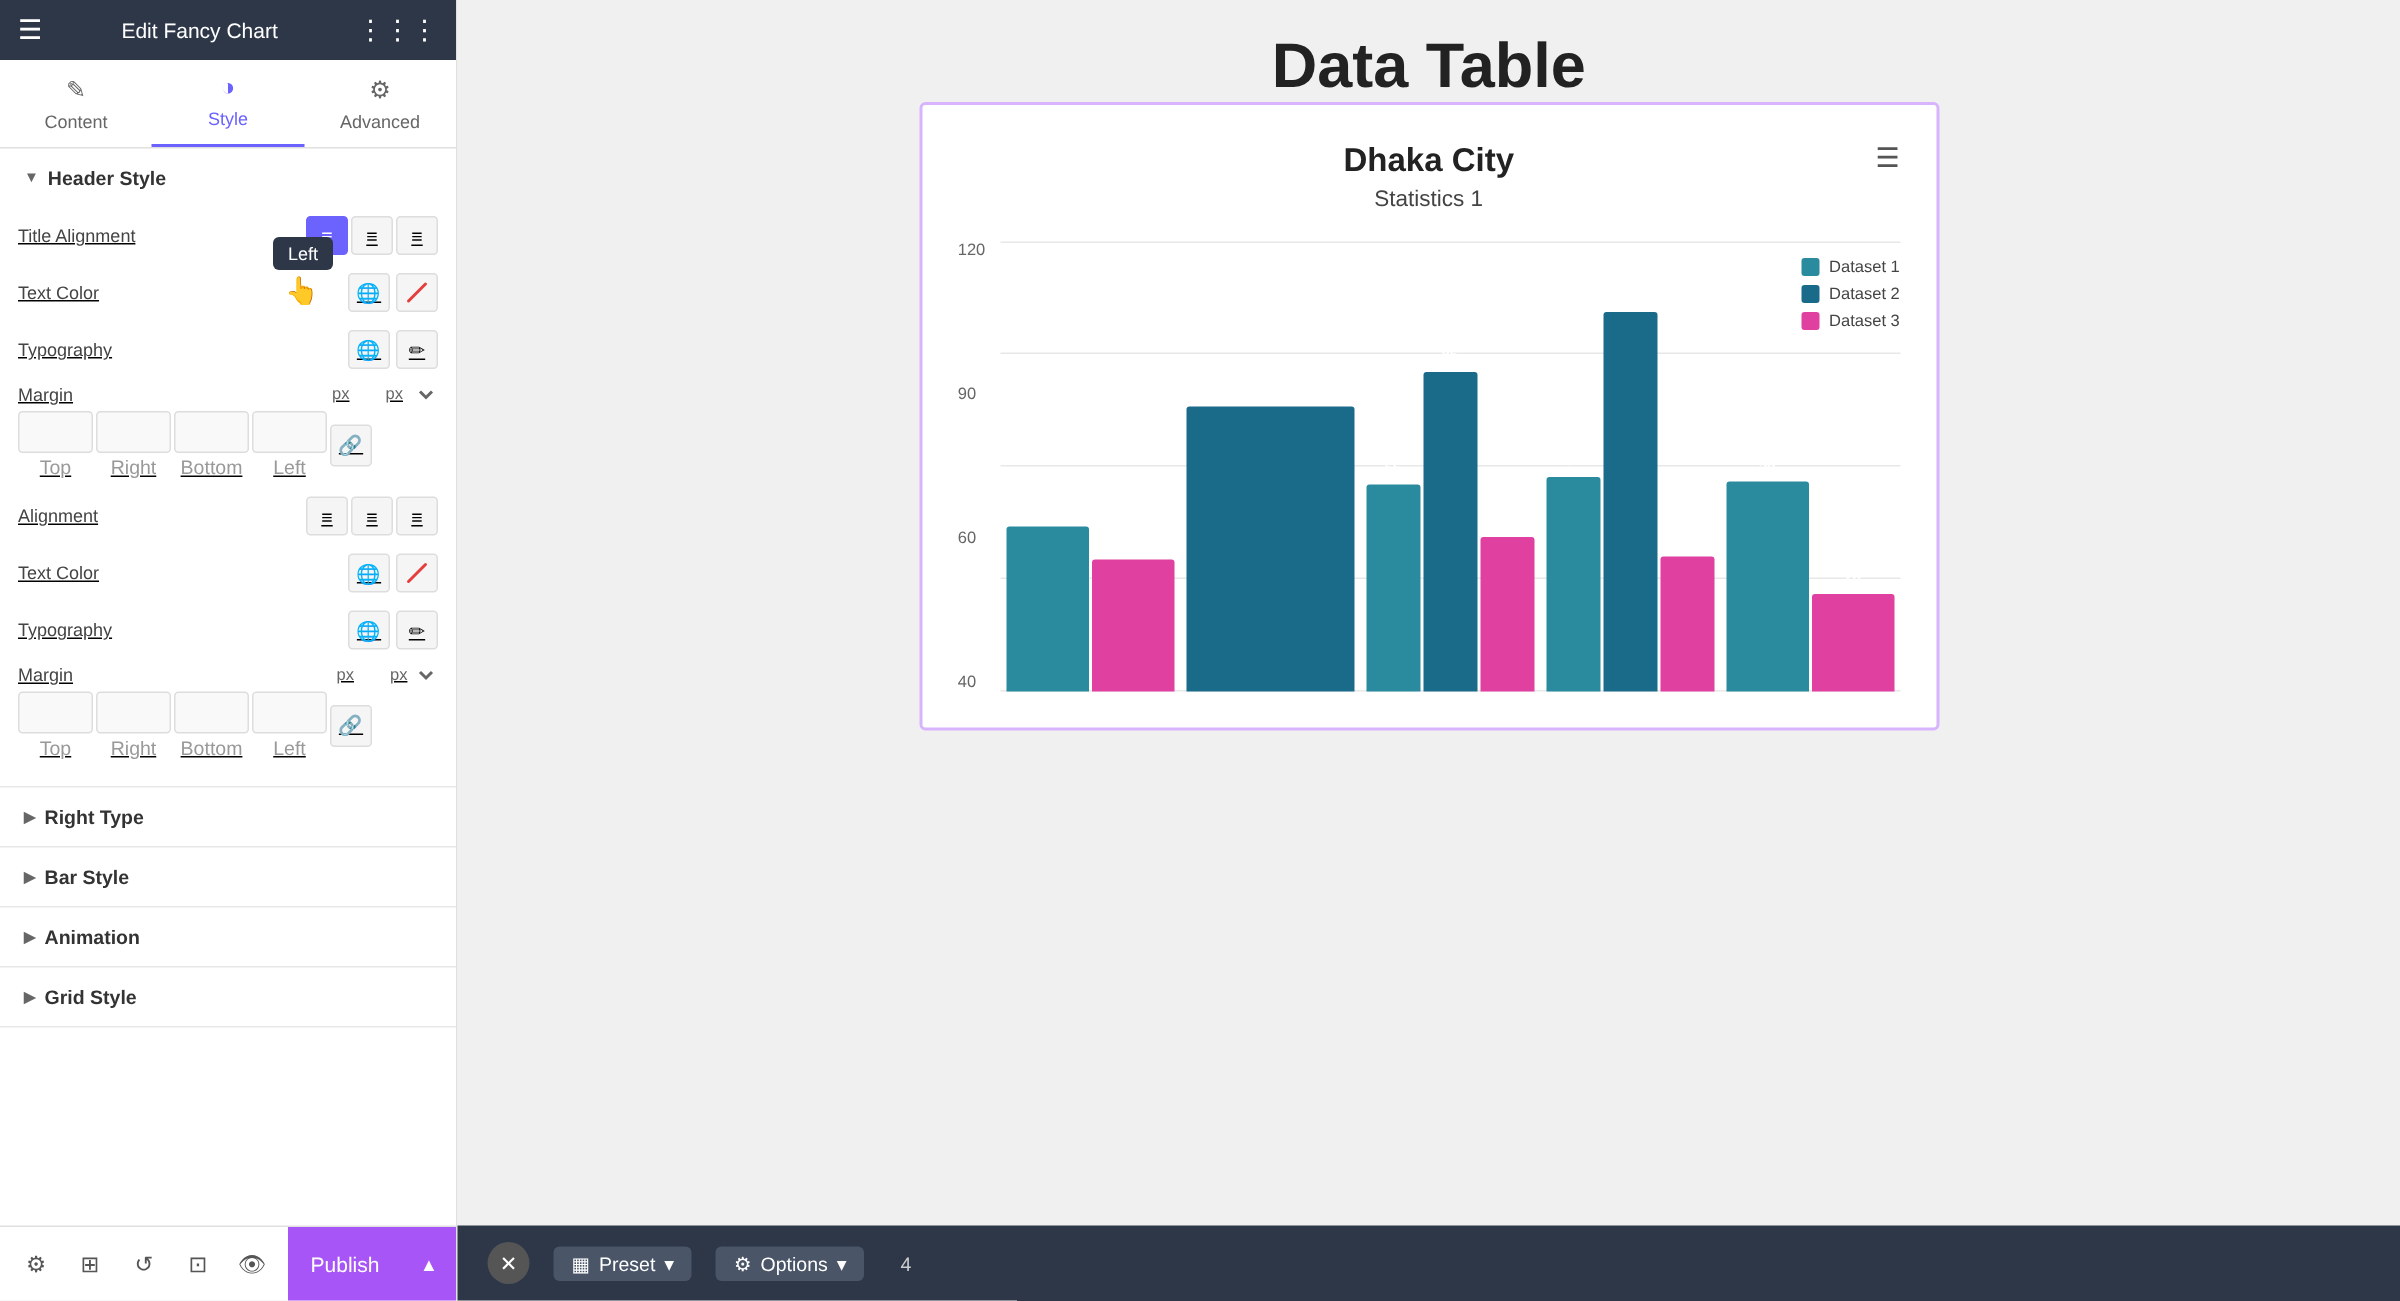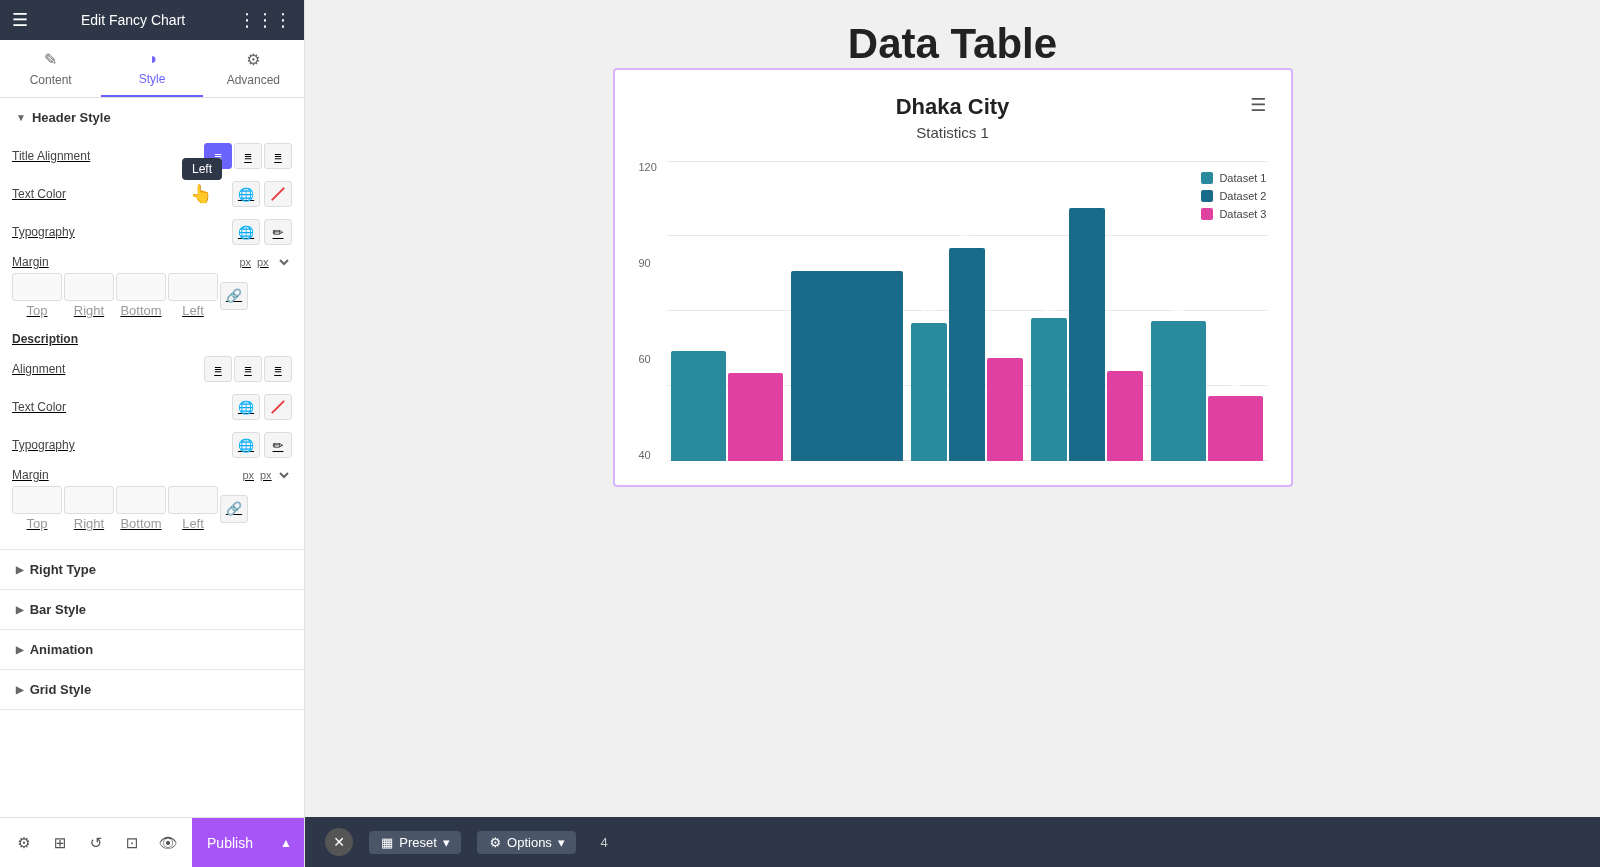--- a/index.html
+++ b/index.html
@@ -159,21 +159,21 @@
       align-items: center;
       justify-content: space-between;
       padding: 4px 0;
       font-size: 12px;
       color: #444;
     }
 
     .margin-unit {
       display: flex;
       align-items: center;
-      gap: 2px;
+      gap: 20px;
       font-size: 11px;
       color: #666;
     }
 
     .margin-input-wrap {
       display: flex;
       flex-direction: column;
       align-items: center;
       gap: 2px;
     }
@@ -602,21 +602,20 @@
             <input class="margin-input" type="text" style="">
             <span class="margin-label">Bottom</span>
           </div>
           <div class="margin-input-wrap">
             <input class="margin-input" type="text" style="">
             <span class="margin-label">Left</span>
           </div>
           <button class="link-btn">🔗</button>
         </div>
 
-        <div class="sub-section-label">Description</div>
 
         <div class="field-row">
           <span class="field-label">Alignment</span>
           <div class="align-btns">
             <button class="align-btn">≡</button>
             <button class="align-btn">≡</button>
             <button class="align-btn">≡</button>
           </div>
         </div>
 

